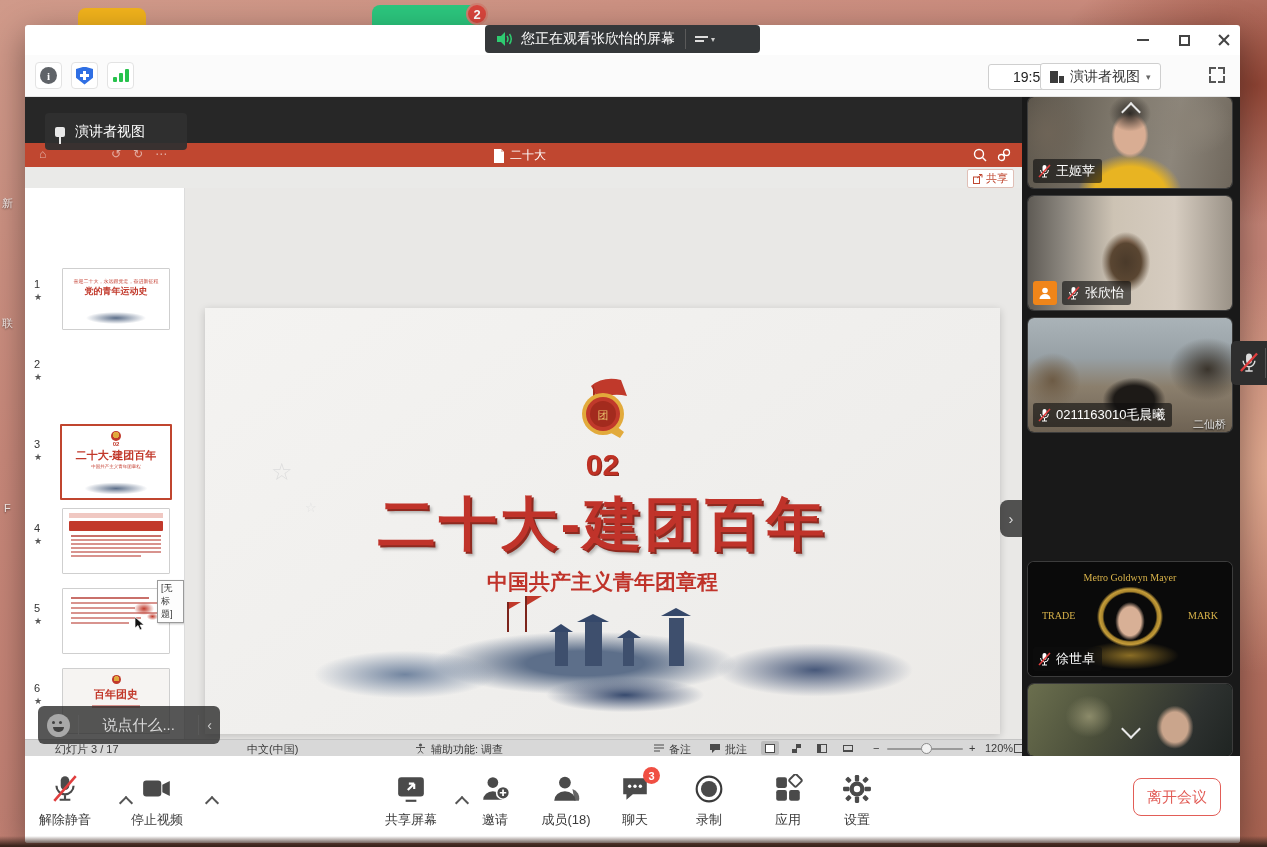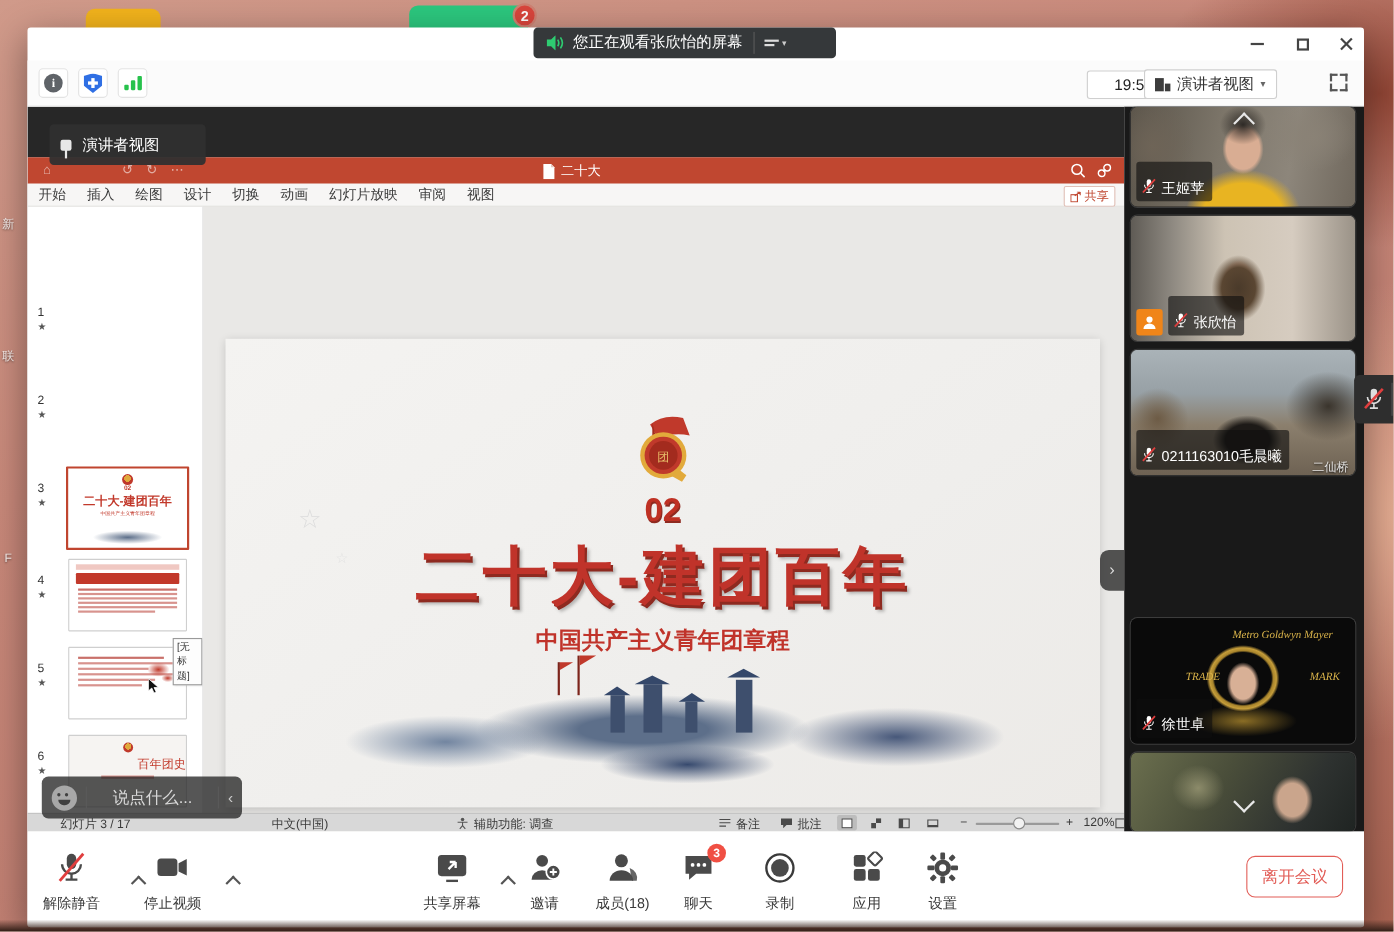--- a/index.html
+++ b/index.html
@@ -82,26 +82,26 @@
   .emoji{width:23px;height:23px;border-radius:50%;background:#a8a8a8;position:relative;margin:0 8px 0 9px;}
   .emoji:before{content:"";position:absolute;left:5px;top:7px;width:3px;height:3px;border-radius:50%;background:#404040;box-shadow:7px 0 0 #404040;}
   .emoji:after{content:"";position:absolute;left:6px;top:13px;width:11px;height:5px;border-radius:0 0 8px 8px;background:#404040;}
   .vdiv{width:1px;height:20px;background:#5a5a5a;}
   .handle{left:975px;top:403px;width:22px;height:37px;background:rgba(42,42,42,.8);border-radius:8px 0 0 8px;color:#ddd;display:flex;align-items:center;justify-content:center;font-size:15px;z-index:8;}
   .tipwhite{background:#fdfdfd;border:1px solid #9a9a9a;font-size:9px;color:#333;padding:1px 3px;z-index:10;box-shadow:1px 1px 2px rgba(0,0,0,.25);}
   
   .sidebar{left:997px;top:72px;width:218px;height:659px;background:#191919;overflow:hidden;}
   .vtile{left:6px;width:204px;border-radius:6px;overflow:hidden;background:#000;box-shadow:0 0 0 1px #3c3c3c;}
   .vbg{position:absolute;left:0;top:0;width:100%;height:100%;}
-  .nameplate{position:absolute;left:5px;bottom:5px;background:rgba(15,15,15,.62);border-radius:3px;padding:15px 7px 3px 5px;display:flex;align-items:flex-start;gap:5px;color:#fff;font-size:13px;}
+  .nameplate{position:absolute;left:5px;bottom:5px;background:rgba(15,15,15,.62);border-radius:3px;padding:3px 7px 3px 5px;display:flex;align-items:center;gap:5px;color:#fff;font-size:13px;}
   .presenter-badge{position:absolute;left:5px;bottom:5px;width:24px;height:24px;background:#f08519;border-radius:3px;display:flex;align-items:center;justify-content:center;}
   .chev{width:12px;height:12px;border-left:2px solid #e8e8e8;border-top:2px solid #e8e8e8;}
   .chev.up{transform:rotate(45deg);} .chev.down{transform:rotate(225deg);}
   .wm{position:absolute;right:6px;bottom:0;color:rgba(255,255,255,.85);font-size:11px;text-shadow:0 1px 2px #000;}
-  .mgm-arc{color:#d9b34a;font-size:10px;font-style:italic;font-family:"Liberation Serif",serif;white-space:nowrap;padding-left:36px;}
+  .mgm-arc{color:#d9b34a;font-size:10px;font-family:"Liberation Serif",serif;white-space:nowrap;}
   
   .bbar{left:0;top:731px;width:1215px;height:87px;background:#fff;border-radius:0 0 3px 3px;}
   .tb-item{position:absolute;width:76px;text-align:center;}
   .tb-label{font-size:13px;color:#3a3a3a;margin-top:3px;}
   .caret-up{position:absolute;width:8px;height:8px;border-left:2px solid #555;border-top:2px solid #555;transform:rotate(45deg);}
   .leave{left:1108px;top:22px;width:88px;height:38px;border:1.5px solid #e25d57;border-radius:8px;color:#e25d57;font-size:15px;display:flex;align-items:center;justify-content:center;background:#fff;box-sizing:border-box;}
   .badge{position:absolute;background:#f04f43;color:#fff;border-radius:9px;font-size:11px;min-width:17px;height:17px;display:flex;align-items:center;justify-content:center;font-weight:bold;}
   .float-mic{left:1231px;top:341px;width:36px;height:44px;background:#2e2e2e;border-radius:5px 0 0 5px;display:flex;align-items:center;justify-content:flex-start;z-index:20;}
   .fm-div{width:1px;height:30px;background:#555;margin-left:6px;}
 </style>
@@ -198,41 +198,35 @@
           <circle cx="6" cy="6" r="4.5" fill="none" stroke="#fff" stroke-width="1.4"></circle>
             <line x1="9.5" y1="9.5" x2="13" y2="13" stroke="#fff" stroke-width="1.4"></line>
         </svg>
         <svg class="a" style="left:972px;top:5px" width="14" height="14" viewBox="0 0 14 14">
           <circle cx="4.5" cy="9.5" r="3" fill="none" stroke="#fff" stroke-width="1.3"></circle>
             <circle cx="9.5" cy="4.5" r="3" fill="none" stroke="#fff" stroke-width="1.3"></circle>
             <line x1="6" y1="8" x2="8" y2="6" stroke="#fff" stroke-width="1.3"></line>
         </svg>
       </div>
 
-      <div class="a ppt-ribbon">
-        <span>开始</span>
-        <span>插入</span>
-        <span>绘图</span>
-        <span>设计</span>
-        <span>切换</span>
-        <span>动画</span>
-        <span>幻灯片放映</span>
-        <span>审阅</span>
-        <span>视图</span>
-      </div>
       <div class="a share-btn">
         <svg width="10" height="10" viewBox="0 0 10 10">
           <rect x="0.5" y="3" width="6" height="6.5" fill="none" stroke="#c04730"></rect>
             <path d="M4 4 L9 0.5 M9 0.5 h-3 M9 0.5 v3" stroke="#c04730" fill="none"></path>
         </svg>
         <span>共享</span>
       </div>
 
       <div class="a thumb-panel">
         <div class="a" style="left:9px;top:86px"><span class="thumb-num">1</span><div class="thumb-star">★</div></div>
+        <div class="a thumb" style="left:37px;top:80px;width:108px;height:62px">
+          <div style="font-size:5px;color:#c2392b;text-align:center;margin-top:9px">喜迎二十大，永远跟党走，奋进新征程</div>
+          <div style="font-size:9px;color:#c2392b;font-weight:bold;text-align:center;margin-top:1px">党的青年运动史</div>
+          <div style="position:absolute;left:10px;bottom:4px;width:86px;height:14px;background:radial-gradient(40px 8px at 50% 50%,#5d6f8a 0%,rgba(93,111,138,0) 75%)"></div>
+        </div>
 
         <div class="a" style="left:9px;top:166px"><span class="thumb-num">2</span><div class="thumb-star">★</div></div>
 
         <div class="a" style="left:9px;top:246px"><span class="thumb-num">3</span><div class="thumb-star">★</div></div>
         <div class="a thumb sel" style="left:35px;top:236px;width:112px;height:76px">
           <div style="width:10px;height:10px;margin:5px auto 0;border-radius:50%;background:radial-gradient(circle at 50% 40%,#e0a93c 0 40%,#c0392b 41% 100%)"></div>
           <div style="font-size:6px;color:#c2392b;font-weight:bold;text-align:center">02</div>
           <div style="font-size:11px;color:#c2392b;font-weight:bold;text-align:center;margin-top:1px">二十大-建团百年</div>
           <div style="font-size:4.5px;color:#c2392b;text-align:center;margin-top:1px">中国共产主义青年团章程</div>
           <div style="position:absolute;left:10px;bottom:3px;width:88px;height:13px;background:radial-gradient(42px 8px at 50% 50%,#5d6f8a 0%,rgba(93,111,138,0) 75%)"></div>
@@ -261,21 +255,21 @@
           <div style="position:absolute;right:8px;top:8px;width:34px;height:26px;background:radial-gradient(14px 9px at 50% 45%,#c0392b 0%,rgba(192,57,43,0) 72%),radial-gradient(8px 5px at 75% 75%,#c0392b 0%,rgba(192,57,43,0) 72%)"></div>
           <svg style="position:absolute;left:72px;top:28px" width="10" height="14" viewBox="0 0 10 14">
             <polygon points="0,0 0,11 3,8.5 5,13 7,12 5,8 9,8" fill="#111" stroke="#fff" stroke-width="0.7"></polygon>
           </svg>
         </div>
         <div class="a tipwhite" style="left:132px;top:392px">[无标题]</div>
 
         <div class="a" style="left:9px;top:490px"><span class="thumb-num">6</span><div class="thumb-star">★</div></div>
         <div class="a thumb" style="left:37px;top:480px;width:108px;height:66px;background:#f6f4f2">
           <div style="width:9px;height:9px;margin:6px auto 0;border-radius:50%;background:radial-gradient(circle at 50% 40%,#e0a93c 0 40%,#c0392b 41% 100%)"></div>
-          <div style="font-size:11px;color:#c2392b;font-weight:normal;text-align:right;margin-top:3px">百年团史</div>
+          <div style="font-size:11px;color:#c2392b;font-weight:bold;text-align:center;margin-top:3px">百年团史</div>
           <div style="margin:3px auto 0;width:48px;height:3px;background:#d8938e"></div>
         </div>
 
       </div>
 
       <div class="a canvas">
         <div class="a slide">
           <svg class="a" style="left:366px;top:66px" width="64" height="66" viewBox="0 0 64 66">
             <path d="M20 12 Q32 2 50 6 L56 22 Q40 18 28 26 Z" fill="#c0392b"></path>
             <path d="M22 10 L26 26 L22 30 Z" fill="#a32b1e"></path>

